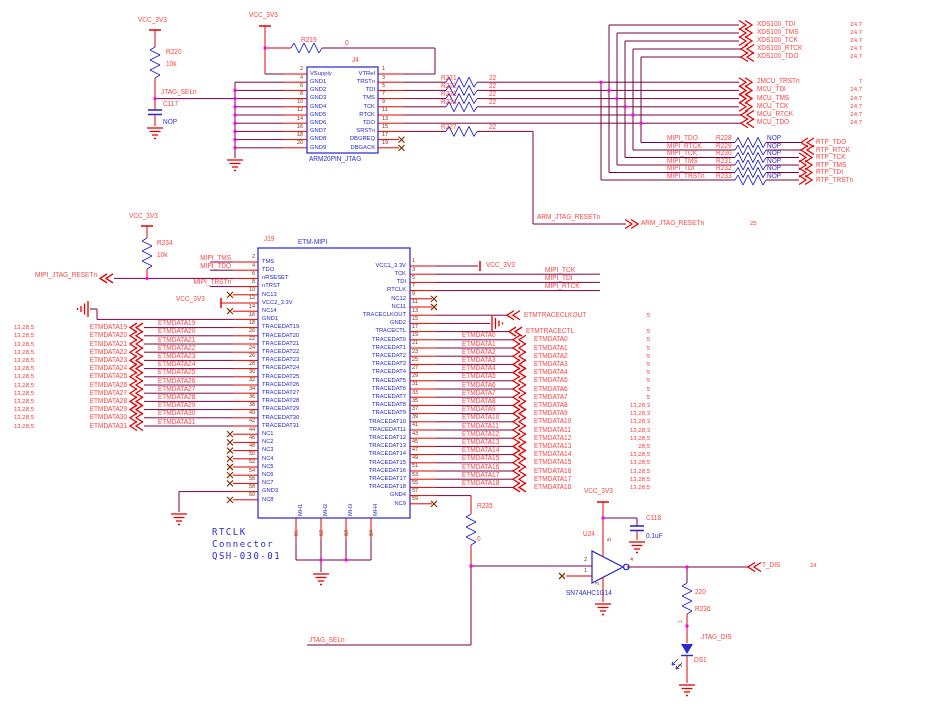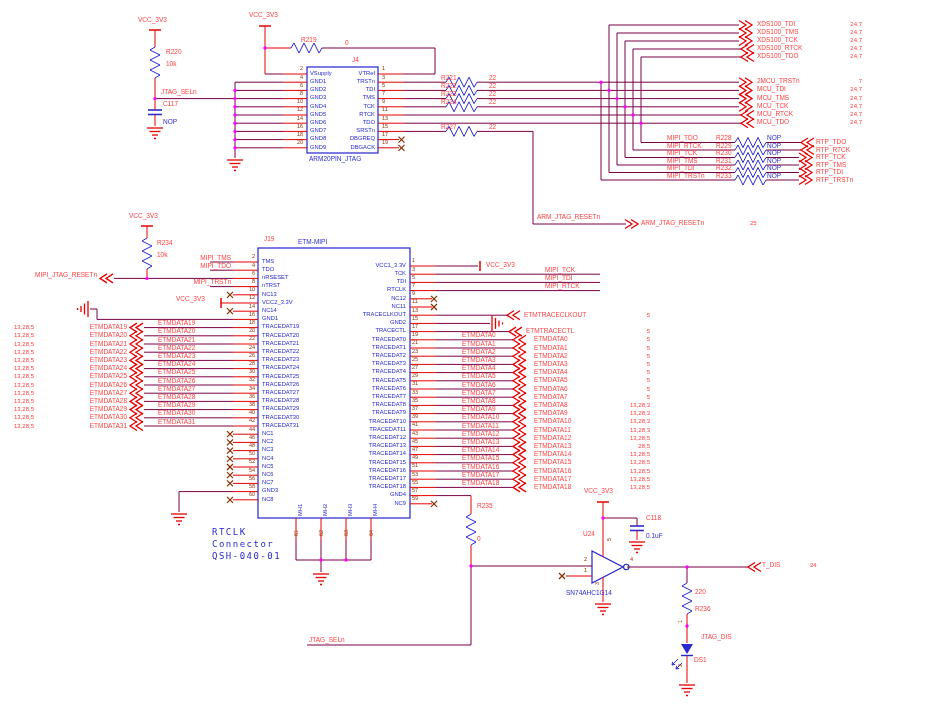--- a/index.html
+++ b/index.html
@@ -799,18 +799,18 @@
     </div>
 
   <span id="j4-ref" class="lbl des">J4</span>
   <span id="j4-part" class="lbl pname">ARM20PIN_JTAG</span>
   <span id="j19-ref" class="lbl des">J19</span>
   <span id="j19-part" class="lbl pname">ETM-MIPI</span>
   <span id="u24-ref" class="lbl des">U24</span>
   <span id="u24-part" class="lbl pname">SN74AHC1G14</span>
   <span id="note-1" class="lbl mono">RTCLK</span>
   <span id="note-2" class="lbl mono">Connector</span>
-  <span id="note-3" class="lbl mono">QSH-040-01</span>
+  <span id="note-3" class="lbl mono">QSH-030-01</span>
   <span id="tdis-label" class="lbl net">T_DIS</span>
   <span id="tdis-ref" class="lbl ref">24</span>
   <span id="led-label" class="lbl net">JTAG_DIS</span>
   <span id="led-ref" class="lbl des">DS1</span>
 </div>
 
 </body></html>

